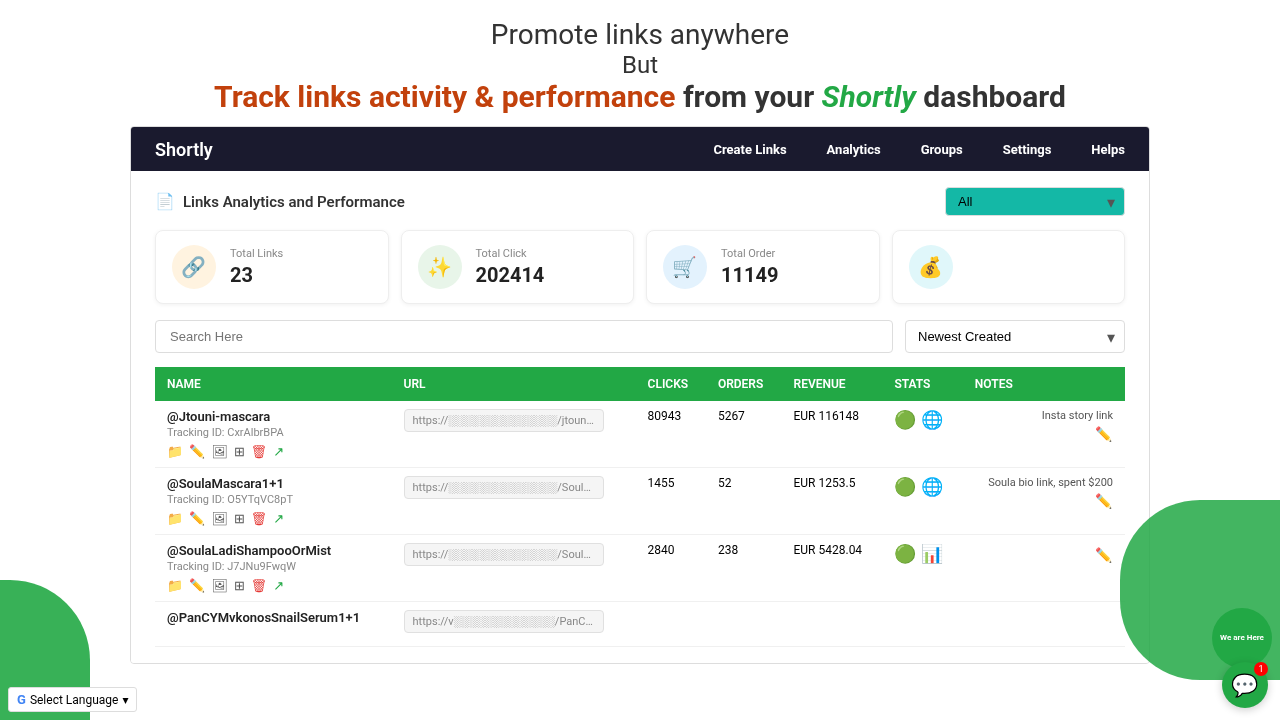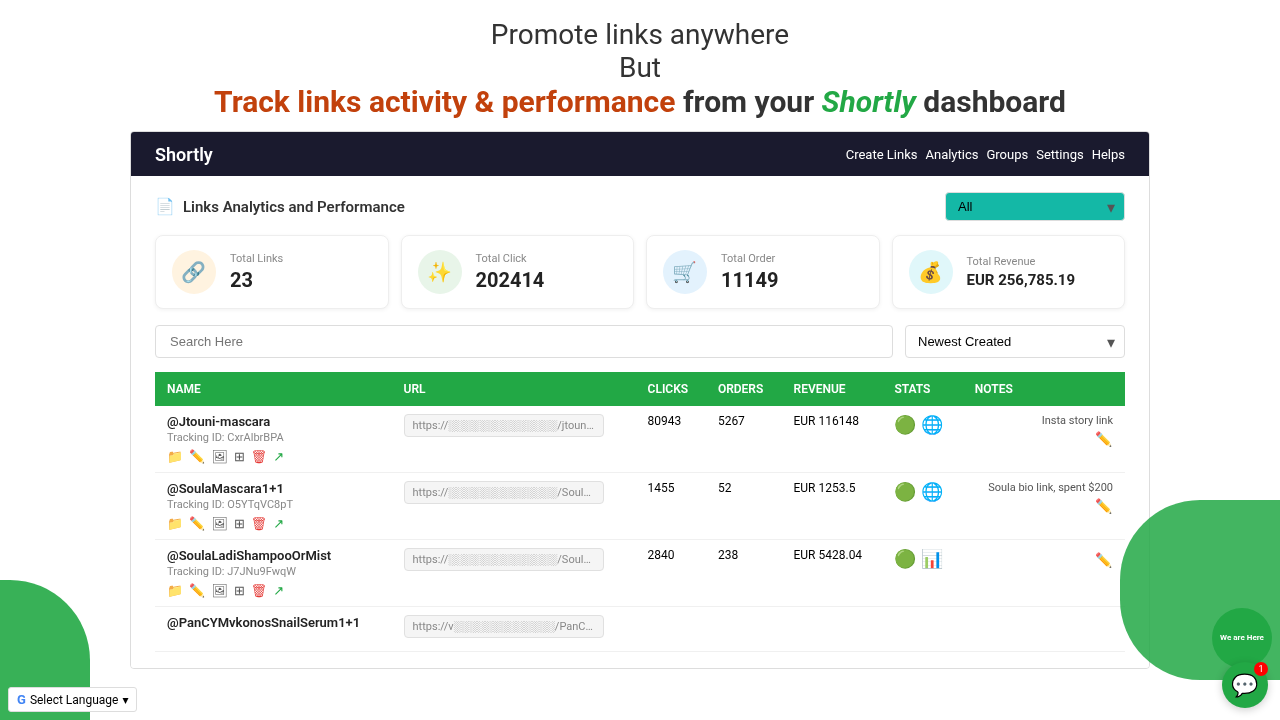--- a/index.html
+++ b/index.html
@@ -6,21 +6,21 @@
     body { font-family: -apple-system, BlinkMacSystemFont, 'Segoe UI', Roboto, sans-serif; background: #fff; width: 1280px; height: 720px; overflow: hidden; position: relative; }
 
     
     .hero {
       text-align: center;
       padding: 18px 0 12px;
       background: #fff;
       position: relative;
     }
     .hero-line1 { font-size: 28px; color: #333; font-weight: 400; }
-    .hero-line2 { font-size: 28px; color: #333; font-weight: 400; }
+    .hero-line2 { font-size: 24px; color: #333; font-weight: 400; }
     .hero-line3 { font-size: 30px; font-weight: 700; }
     .hero-line3 .green { color: #c2410c; }
     .hero-line3 .black { color: #333; }
     .hero-line3 .brand { color: #22a845; font-style: italic; }
 
     
     .blob-top-right {
       position: absolute;
       top: 0; right: 0;
       width: 120px; height: 100px;
@@ -56,21 +56,21 @@
 
     
     .navbar {
       background: #1a1a2e;
       display: flex;
       align-items: center;
       padding: 0 24px;
       height: 44px;
     }
     .navbar-brand { color: #fff; font-size: 18px; font-weight: 600; margin-right: auto; }
-    .navbar-nav { display: flex; gap: 8px; }
+    .navbar-nav { display: flex; gap: 40px; font-weight: bold; }
     .navbar-nav a { color: #fff; text-decoration: none; font-size: 13px; }
 
     
     .main-content { background: #fff; padding: 16px 24px; }
 
     
     .page-header { display: flex; align-items: center; justify-content: space-between; margin-bottom: 14px; }
     .page-title-area { display: flex; align-items: center; gap: 8px; }
     .page-title-icon { color: #22a845; font-size: 16px; }
     .page-title { font-size: 15px; font-weight: 600; color: #333; }
@@ -286,24 +286,20 @@
       </div>
       <div class="stat-card">
         <div class="stat-icon-circle blue">🛒</div>
         <div>
           <div class="stat-label">Total Order</div>
           <div class="stat-value">11149</div>
         </div>
       </div>
       <div class="stat-card">
         <div class="stat-icon-circle teal">💰</div>
-        <div>
-          <div class="stat-label">Total Revenue</div>
-          <div class="stat-value" style="font-size:15px;">EUR 256,785.19</div>
-        </div>
       </div>
     </div>
 
     <div class="search-sort-row">
       <input class="search-input" type="text" placeholder="Search Here" style="">
       <div class="sort-select-wrapper">
         <select class="sort-select">
           <option>Newest Created</option>
           <option>Oldest Created</option>
           <option>Most Clicks</option>

